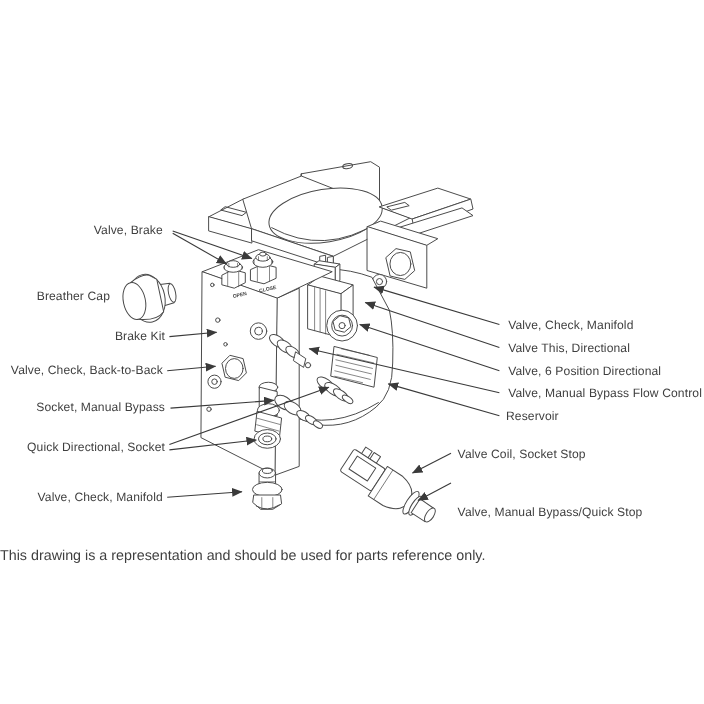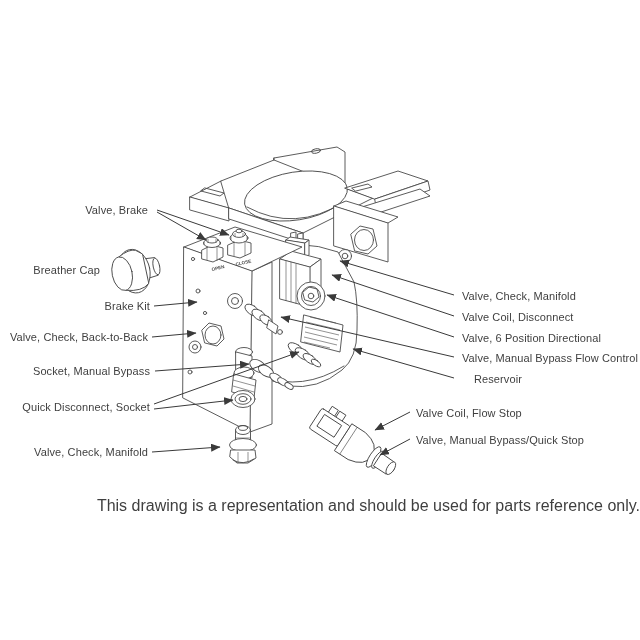--- a/index.html
+++ b/index.html
@@ -2,21 +2,21 @@
 <html><head>
 <meta charset="utf-8">
 <style>
   html,body{margin:0;padding:0;background:#ffffff;}
   body{width:640px;height:640px;position:relative;font-family:"Liberation Sans",sans-serif;overflow:hidden;}
   .stage{position:absolute;left:0;top:0;width:640px;height:640px;}
   svg{position:absolute;left:0;top:0;}
   .lbl{position:absolute;font-size:11px;line-height:13px;color:#3f3f3f;white-space:nowrap;letter-spacing:.1px;}
   .lbl-left{text-align:right;}
   .lbl-right{text-align:left;}
-  .footnote{position:absolute;left:0;top:497px;width:640px;text-align:right;font-size:16px;color:#3f3f3f;}
+  .footnote{position:absolute;left:0;top:497px;width:640px;text-align:left;font-size:13px;color:#3f3f3f;}
   .ln{fill:none;stroke:#4a4a4a;stroke-width:0.9;stroke-linejoin:round;stroke-linecap:round;}
   .fw{fill:#ffffff;stroke:#4a4a4a;stroke-width:0.9;stroke-linejoin:round;stroke-linecap:round;}
   .thin{fill:none;stroke:#4a4a4a;stroke-width:0.6;}
   .leader{fill:none;stroke:#3a3a3a;stroke-width:1;}
   .svgtext{fill:#4a4a4a;font-family:"Liberation Sans",sans-serif;font-weight:bold;}
 </style>
 </head>
 <body>
 
 <div class="stage">
@@ -195,26 +195,26 @@
     <path class="leader" marker-end="url(#arr)" d="M410,412 L375,430"></path>
     <path class="leader" marker-end="url(#arr)" d="M410,439 L380,455"></path>
   </g>
 </svg>
 
 <div class="lbl lbl-left" style="left:0;width:148px;top:204px">Valve, Brake</div>
 <div class="lbl lbl-left" style="left:0;width:100px;top:264px">Breather Cap</div>
 <div class="lbl lbl-left" style="left:0;width:148px;top:331px">Valve, Check, Back-to-Back</div>
 <div class="lbl lbl-left" style="left:0;width:150px;top:300px">Brake Kit</div>
 <div class="lbl lbl-left" style="left:0;width:150px;top:365px">Socket, Manual Bypass</div>
-<div class="lbl lbl-left" style="left:0;width:150px;top:401px">Quick Disconnect, Socket</div>
+<div class="lbl lbl-left" style="left:0;width:150px;top:401px">Quick Directional, Socket</div>
 <div class="lbl lbl-left" style="left:0;width:148px;top:446px">Valve, Check, Manifold</div>
 
 <div class="lbl lbl-right" style="left:462px;top:290px">Valve, Check, Manifold</div>
-<div class="lbl lbl-right" style="left:462px;top:311px">Valve Coil, Disconnect</div>
+<div class="lbl lbl-right" style="left:462px;top:311px">Valve This, Directional</div>
 <div class="lbl lbl-right" style="left:462px;top:332px">Valve, 6 Position Directional</div>
 <div class="lbl lbl-right" style="left:462px;top:352px">Valve, Manual Bypass Flow Control</div>
-<div class="lbl lbl-right" style="left:474px;top:373px">Reservoir</div>
-<div class="lbl lbl-right" style="left:416px;top:407px">Valve Coil, Flow Stop</div>
-<div class="lbl lbl-right" style="left:416px;top:434px">Valve, Manual Bypass/Quick Stop</div>
+<div class="lbl lbl-right" style="left:460px;top:373px">Reservoir</div>
+<div class="lbl lbl-right" style="left:416px;top:407px">Valve Coil, Socket Stop</div>
+<div class="lbl lbl-right" style="left:416px;top:460px">Valve, Manual Bypass/Quick Stop</div>
 
 <div class="footnote">This drawing is a representation and should be used for parts reference only.</div>
 
 </div>
 
 </body></html>

